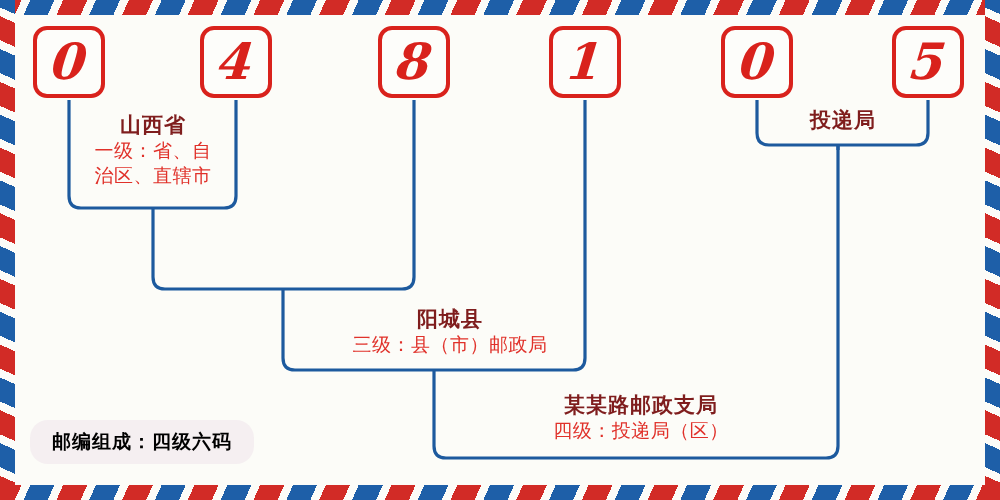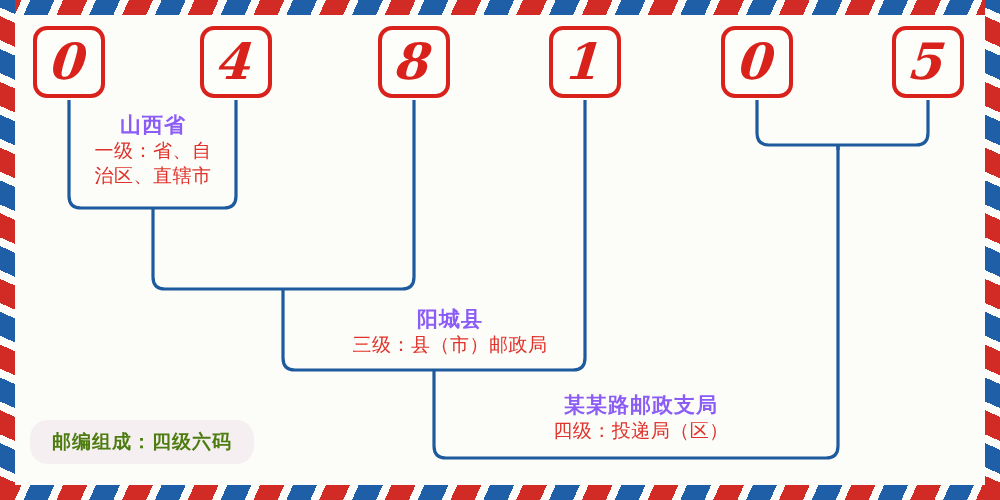--- a/index.html
+++ b/index.html
@@ -77,21 +77,21 @@
   
   .node-label{
     position:absolute;
     z-index:36;
     text-align:center;
     white-space:nowrap;
   }
   .node-title{
     font-family:"DejaVu Serif", serif;
     font-weight:700;
-    color:#8b5cf6;
+    color:#7f1d1d;
     font-size:21px;
     line-height:1.25;
     letter-spacing:1px;
   }
   .node-sub{
     font-family:"DejaVu Sans", sans-serif;
     font-weight:400;
     color:#e0312a;
     font-size:19px;
     line-height:1.3;
@@ -105,21 +105,21 @@
     left:30px;top:420px;
     padding:9px 22px;
     background:#f5eff1;
     border-radius:18px;
     z-index:36;
   }
   .badge-text{
     font-family:"DejaVu Serif", serif;
     font-weight:700;
     font-size:19px;
-    color:#4d7c0f;
+    color:#000000;
     letter-spacing:1px;
     white-space:nowrap;
   }
 </style>
 </head>
 <body>
 
 <div id="stage">
 
   <div class="inner-mask"></div>
@@ -180,20 +180,23 @@
     </div>
   </div>
 
   <div class="node-label" style="left:500px;top:392px;width:282px;">
     <div class="node-title">某某路邮政支局</div>
     <div class="node-sub">
       <span>四级：投递局（区）</span>
     </div>
   </div>
 
+  <div class="node-label" style="left:763px;top:107px;width:160px;">
+    <div class="node-title">投递局</div>
+  </div>
 
   <div class="badge">
     <span class="badge-text">邮编组成：四级六码</span>
   </div>
 
   <div class="edge edge-top edge-h"></div>
   <div class="edge edge-bottom edge-h"></div>
   <div class="edge edge-left edge-v"></div>
   <div class="edge edge-right edge-v"></div>
 

